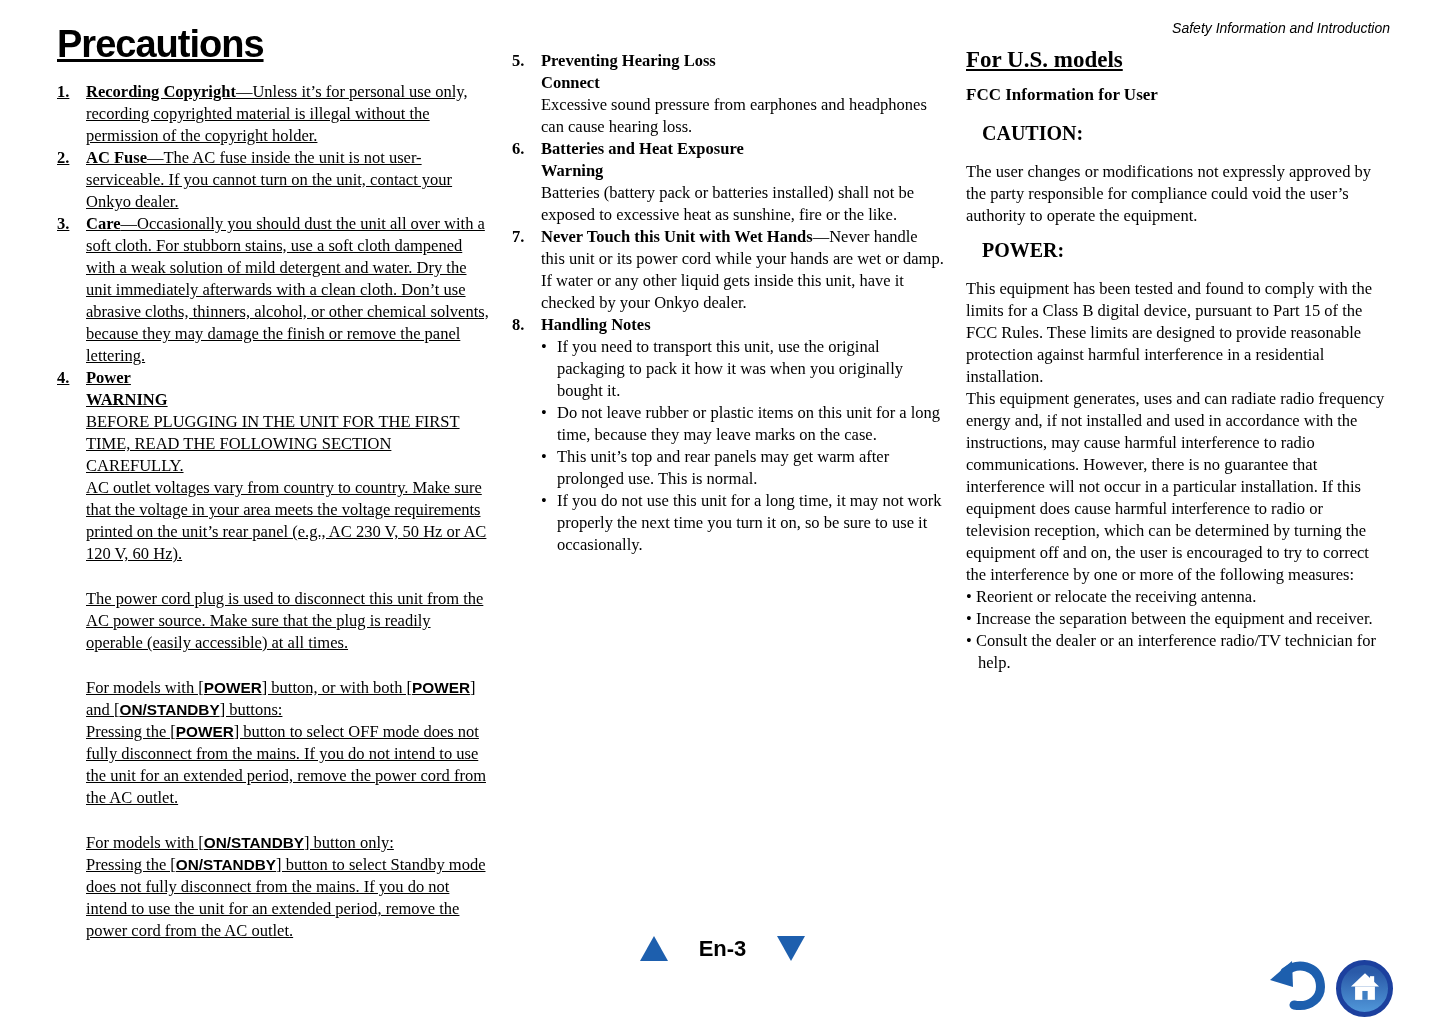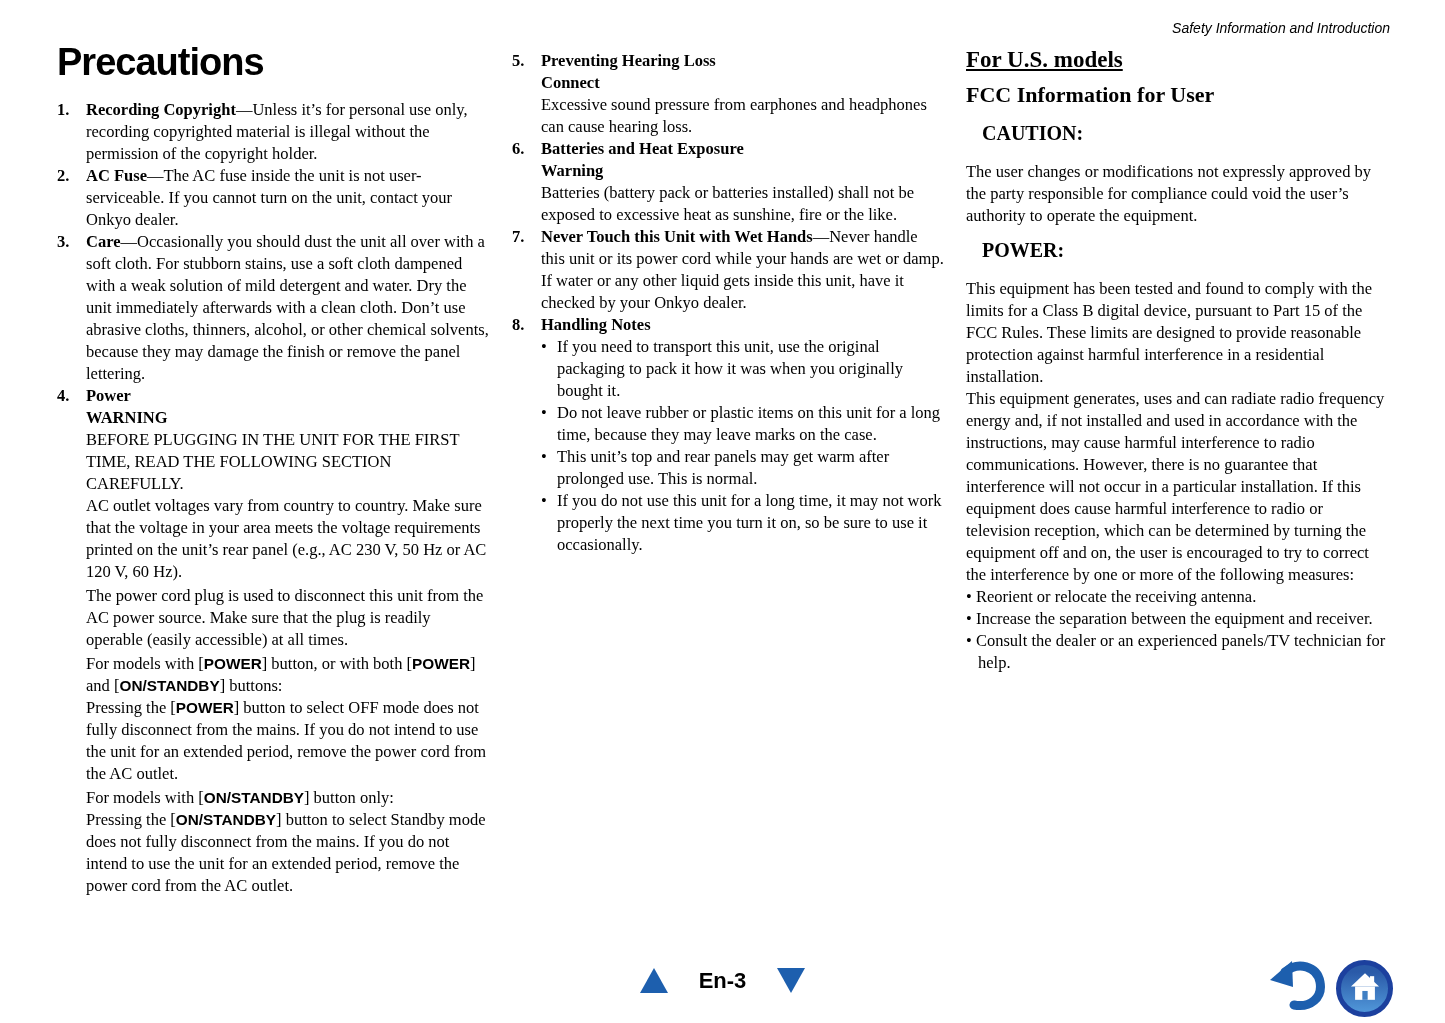--- a/index.html
+++ b/index.html
@@ -6,50 +6,50 @@
   body {
     width:1445px; height:1023px; background:#ffffff; color:#000;
     font-family:"Liberation Serif", serif; font-size:16.5px; line-height:22px;
     position:relative; overflow:hidden;
   }
   .hdr-right {
     position:absolute; top:17px; right:55px;
     font-family:"Liberation Sans", sans-serif; font-style:italic; font-size:14px;
   }
   .col { position:absolute; }
-  .col1 { left:57px;  top:40px; width:432px; }
+  .col1 { left:57px;  top:22px; width:432px;text-decoration:underline; }
   .col2 { left:512px; top:50px; width:433px; }
   .col3 { left:966px; top:46px; width:424px; }
 
   h1.title {
     font-family:"Liberation Sans", sans-serif; font-weight:bold;
     font-size:38px; line-height:44px; letter-spacing:-1px; margin:0 0 15px 0;
   }
   .item { display:flex; align-items:flex-start; }
   .item .num { flex:0 0 29px; font-weight:bold; }
   .item .ibody { flex:1; min-width:0; }
   .hb { font-weight:bold; }
   .p { margin:0; }
-  .p.mt { margin-top:2px; }
+  .p.mt { margin-top:23px; }
   .run-b { font-weight:bold;margin-top:10px; }
   .run-bs { font-weight:bold; font-family:"Liberation Sans", sans-serif; font-size:0.93em; }
 
   .blist .bi { display:flex; }
   .blist .dot { flex:0 0 16px; }
   .blist .btxt { flex:1; min-width:0; }
 
   .rtitle { font-size:23px; font-weight:bold; margin:0 0 9px 0; line-height:28px;text-decoration:underline; }
-  .rsub   { font-size:22px; font-weight:bold; margin:0; line-height:23px; }
+  .rsub   { font-size:17px; font-weight:bold; margin:0; line-height:23px; }
   .rlabel { font-size:20px; font-weight:bold; margin:16px; line-height:23px; }
   .rlabel.mt { margin-top:12px; }
   .rbul { padding-left:12px; text-indent:-12px; margin:0; }
   .rbul::before { content:"• "; }
 
   .footer-nav {
-    position:absolute; left:0; top:968px; width:100%;
+    position:absolute; left:0; top:936px; width:100%;
     display:flex; justify-content:center; align-items:center; gap:31px;
   }
   .tri { width:0; height:0; border-left:14px solid transparent; border-right:14px solid transparent; cursor:pointer; }
   .tri.up   { border-bottom:25px solid #1d5fae; }
   .tri.down { border-top:25px solid #1d5fae; }
   .pagenum {
     font-family:"Liberation Sans", sans-serif; font-weight:bold; font-size:22px;
   }
   .corner-icons {
     position:absolute; right:52px; top:958px;
@@ -155,21 +155,21 @@
 <div class="col col3">
   <h2 class="rtitle">For U.S. models</h2>
   <h3 class="rsub">FCC Information for User</h3>
   <p class="rlabel">CAUTION:</p>
   <p class="p">The user changes or modifications not expressly approved by the party responsible for compliance could void the user’s authority to operate the equipment.</p>
   <p class="rlabel mt">POWER:</p>
   <p class="p">This equipment has been tested and found to comply with the limits for a Class B digital device, pursuant to Part 15 of the FCC Rules. These limits are designed to provide reasonable protection against harmful interference in a residential installation.</p>
   <p class="p">This equipment generates, uses and can radiate radio frequency energy and, if not installed and used in accordance with the instructions, may cause harmful interference to radio communications. However, there is no guarantee that interference will not occur in a particular installation. If this equipment does cause harmful interference to radio or television reception, which can be determined by turning the equipment off and on, the user is encouraged to try to correct the interference by one or more of the following measures:</p>
   <p class="rbul">Reorient or relocate the receiving antenna.</p>
   <p class="rbul">Increase the separation between the equipment and receiver.</p>
-  <p class="rbul">Consult the dealer or an experienced panels/TV technician for help.</p>
+  <p class="rbul">Consult the dealer or an interference radio/TV technician for help.</p>
 </div>
 
 <div class="footer-nav">
   <div class="tri up" title="Previous page"></div>
   <div class="pagenum">En-3</div>
   <div class="tri down" title="Next page"></div>
 </div>
 
 <div class="corner-icons">
   <span class="icon-btn" title="Back">

